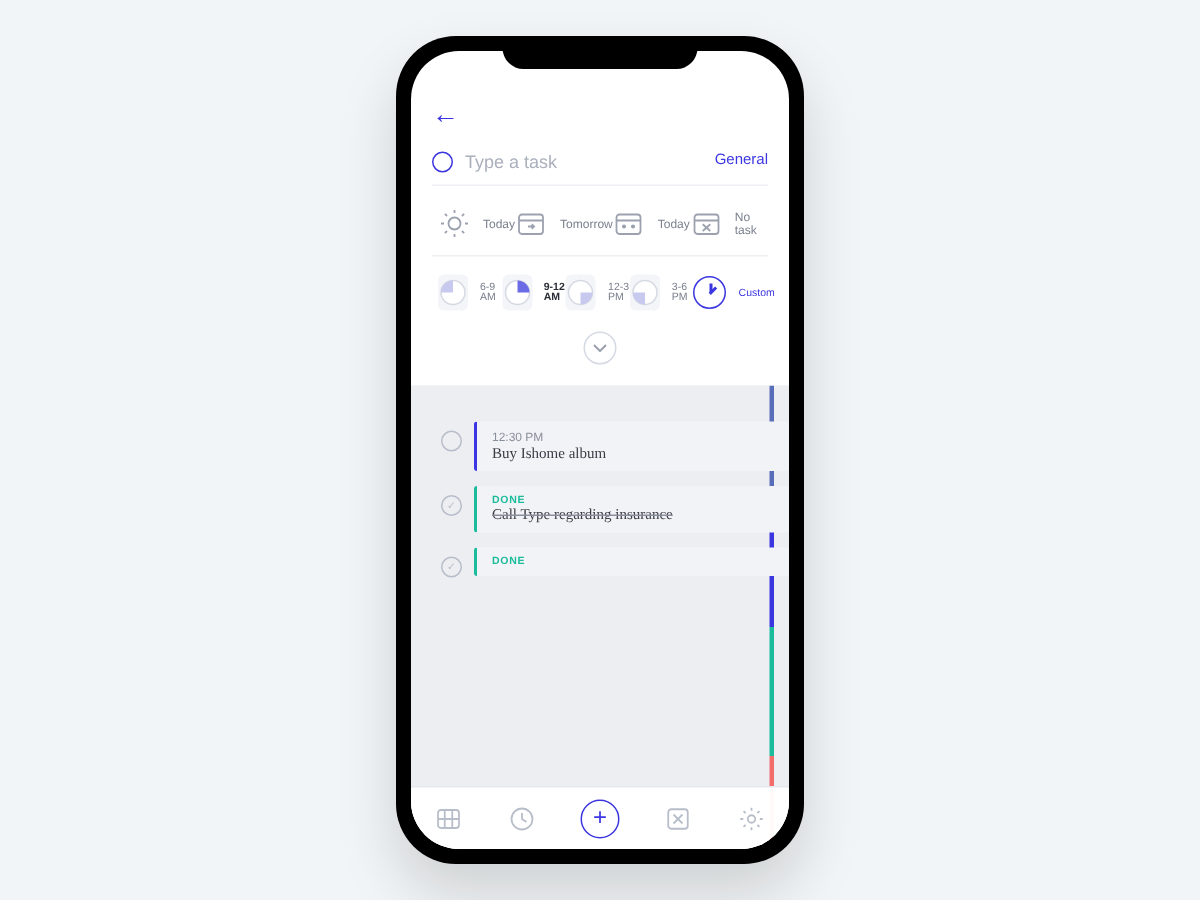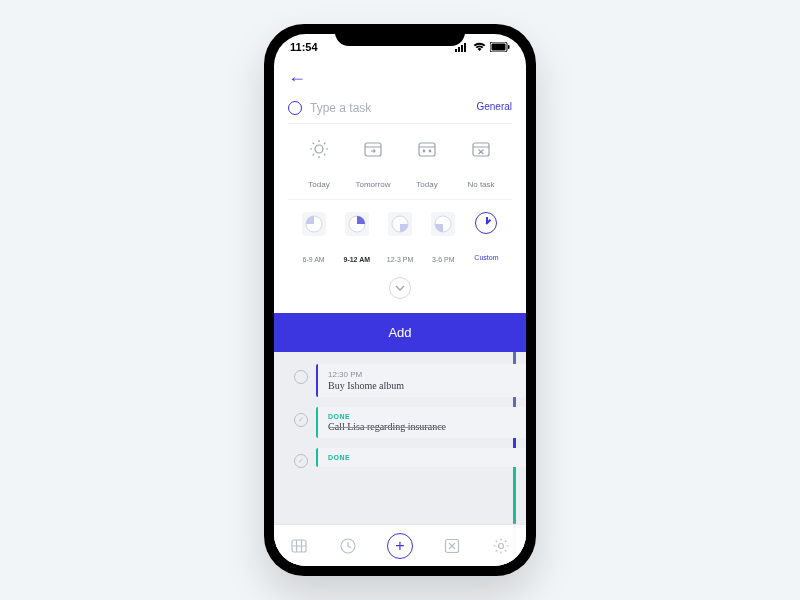--- a/index.html
+++ b/index.html
@@ -12,21 +12,21 @@
 .signal, .wifi, .battery { height: 10px; }
 .top { padding: 32px 14px 6px; }
 .back { color: #3b36e0; font-size: 18px; font-weight: 300; }
 .input-row { display: flex; align-items: flex-start; gap: 8px; margin-top: 10px; padding: 4px 0 8px; border-bottom: 1px solid #eef0f4; }
 .circle-icon { width: 14px; height: 14px; border: 1.5px solid #3b36e0; border-radius: 50%; flex-shrink: 0; }
 .task-input { flex: 1; border: none; outline: none; font-size: 12px; color: #aab0bc; background: transparent; }
 .task-input::placeholder { color: #aab0bc; }
 .category { font-size: 10px; color: #3b36e0; font-weight: 500; }
 .date-row, .time-row { display: flex; justify-content: space-between; padding: 10px 4px; }
 .date-row { border-bottom: 1px solid #eef0f4; margin-top: 4px; }
-.opt { display: flex; flex-direction: column; align-items: center; gap: 20px; flex: 1; cursor: pointer; }
+.opt { display: flex; flex-direction: row; align-items: center; gap: 8px; flex: 1; cursor: pointer; }
 .opt-label { font-size: 8px; color: #7a7f8c; }
 .ico { width: 22px; height: 22px; display: flex; align-items: center; justify-content: center; color: #9ba1ae; }
 .piewrap { width: 24px; height: 24px; background: #f4f5f9; border-radius: 4px; display: flex; align-items: center; justify-content: center; position: relative; }
 .time-row { padding-top: 12px; }
 .time-row .opt-label { font-size: 7px; }
 .opt.selected .opt-label { font-weight: 700; color: #2a2d35; }
 .custom-clock { width: 22px; height: 22px; border: 1.5px solid #3b36e0; border-radius: 50%; position: relative; }
 .custom-clock::after { content: ''; position: absolute; left: 50%; top: 50%; width: 6px; height: 1.5px; background: #3b36e0; transform-origin: left; transform: rotate(-45deg); }
 .custom-clock::before { content: ''; position: absolute; left: 50%; top: 50%; width: 1.5px; height: 6px; background: #3b36e0; transform-origin: top; transform: translateY(-6px); }
 .collapse { display: flex; justify-content: center; padding: 4px 0 8px; }
@@ -52,39 +52,20 @@
 .overlay-fade { position: absolute; top: 0; left: 0; right: 0; height: 12px; background: linear-gradient(to bottom, rgba(236,238,242,1), rgba(236,238,242,0)); }
 svg { display: block; }
 </style>
 </head>
 <body>
 
 <div class="phone">
   <div class="notch"></div>
   <div class="screen">
 
-    <div class="statusbar">
-      <span>11:54</span>
-      <div class="right">
-        <svg class="signal" width="14" height="10" viewBox="0 0 14 10">
-            <rect x="0" y="7" width="2" height="3" fill="#000"></rect>
-            <rect x="3" y="5" width="2" height="5" fill="#000"></rect>
-            <rect x="6" y="3" width="2" height="7" fill="#000"></rect>
-            <rect x="9" y="1" width="2" height="9" fill="#000"></rect>
-          </svg>
-        <svg class="wifi" width="13" height="10" viewBox="0 0 13 10">
-            <path d="M6.5 9 L4.5 7 A3 3 0 0 1 8.5 7 Z M2.5 5 A6 6 0 0 1 10.5 5 L9 6.3 A4 4 0 0 0 4 6.3 Z M0.5 3 A9 9 0 0 1 12.5 3 L11 4.3 A7 7 0 0 0 2 4.3 Z" fill="#000"></path>
-          </svg>
-        <svg class="battery" width="20" height="10" viewBox="0 0 20 10">
-            <rect x="0" y="0" width="17" height="10" rx="2" fill="none" stroke="#000" stroke-width="1"></rect>
-            <rect x="1.5" y="1.5" width="14" height="7" rx="1" fill="#000"></rect>
-            <rect x="18" y="3" width="1.5" height="4" rx="0.7" fill="#000"></rect>
-          </svg>
-      </div>
-    </div>
 
     <div class="top">
       <div class="back">←</div>
 
       <div class="input-row">
         <span class="circle-icon"></span>
         <input class="task-input" placeholder="Type a task" style="">
         <span class="category">General</span>
       </div>
 
@@ -184,44 +165,43 @@
 
       <div class="collapse">
         <div class="collapse-btn">
           <svg width="10" height="6" viewBox="0 0 10 6" fill="none" stroke="#9ba1ae" stroke-width="1.3">
               <path d="M1 1 L5 5 L9 1"></path>
             </svg>
         </div>
       </div>
     </div>
 
-    <div class="add-btn">Add</div>
 
     <div class="tasks-area">
       <div class="overlay-fade"></div>
       <div class="timeline-bar">
         <div class="tb1"></div>
           <div class="tb2"></div>
           <div class="tb3"></div>
           <div class="tb4"></div>
       </div>
 
-      <div class="task-item" style="margin-top:0">
+      <div class="task-item" style="margin-top:12px">
         <div class="task-check"></div>
         <div class="task-card">
           <div class="task-time">12:30 PM</div>
           <div class="task-title">Buy Ishome album</div>
         </div>
       </div>
 
       <div class="task-item">
         <div class="task-check">✓</div>
         <div class="task-card done">
           <div class="task-status">DONE</div>
-          <div class="task-title">Call Lisa regarding insurance</div>
+          <div class="task-title">Call Type regarding insurance</div>
         </div>
       </div>
 
       <div class="task-item">
         <div class="task-check">✓</div>
         <div class="task-card done">
           <div class="task-status">DONE</div>
         </div>
       </div>
 

